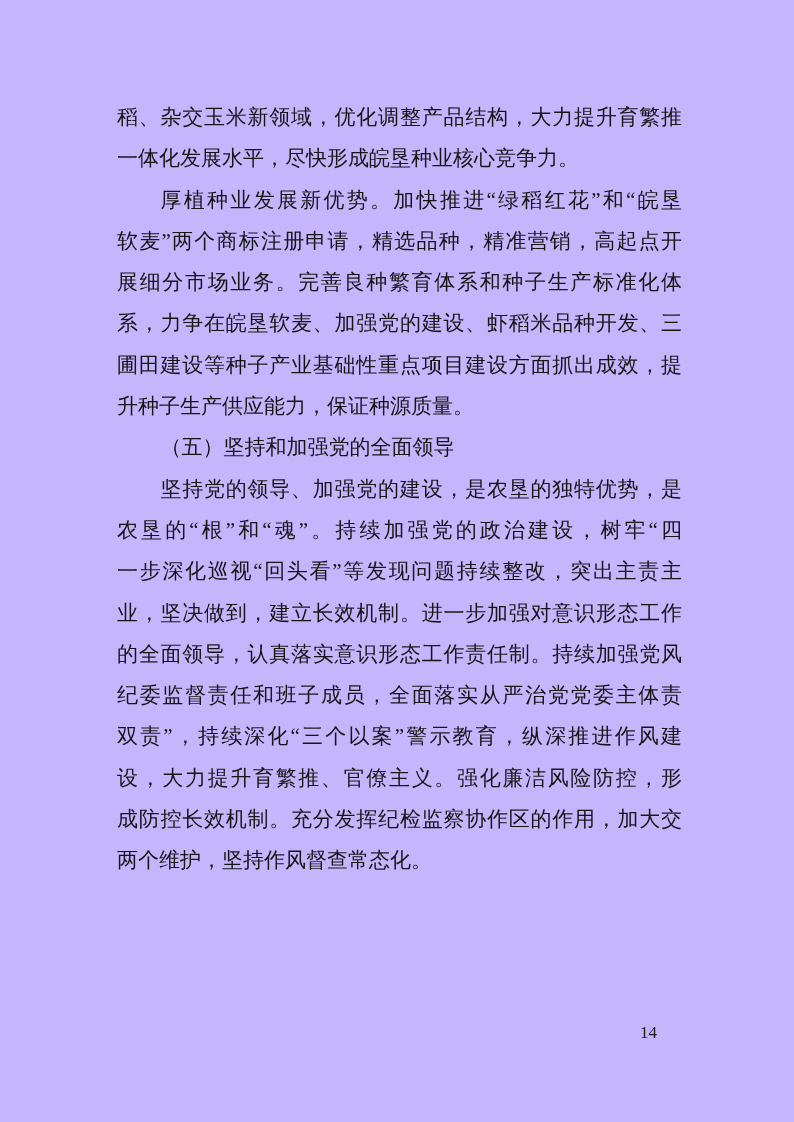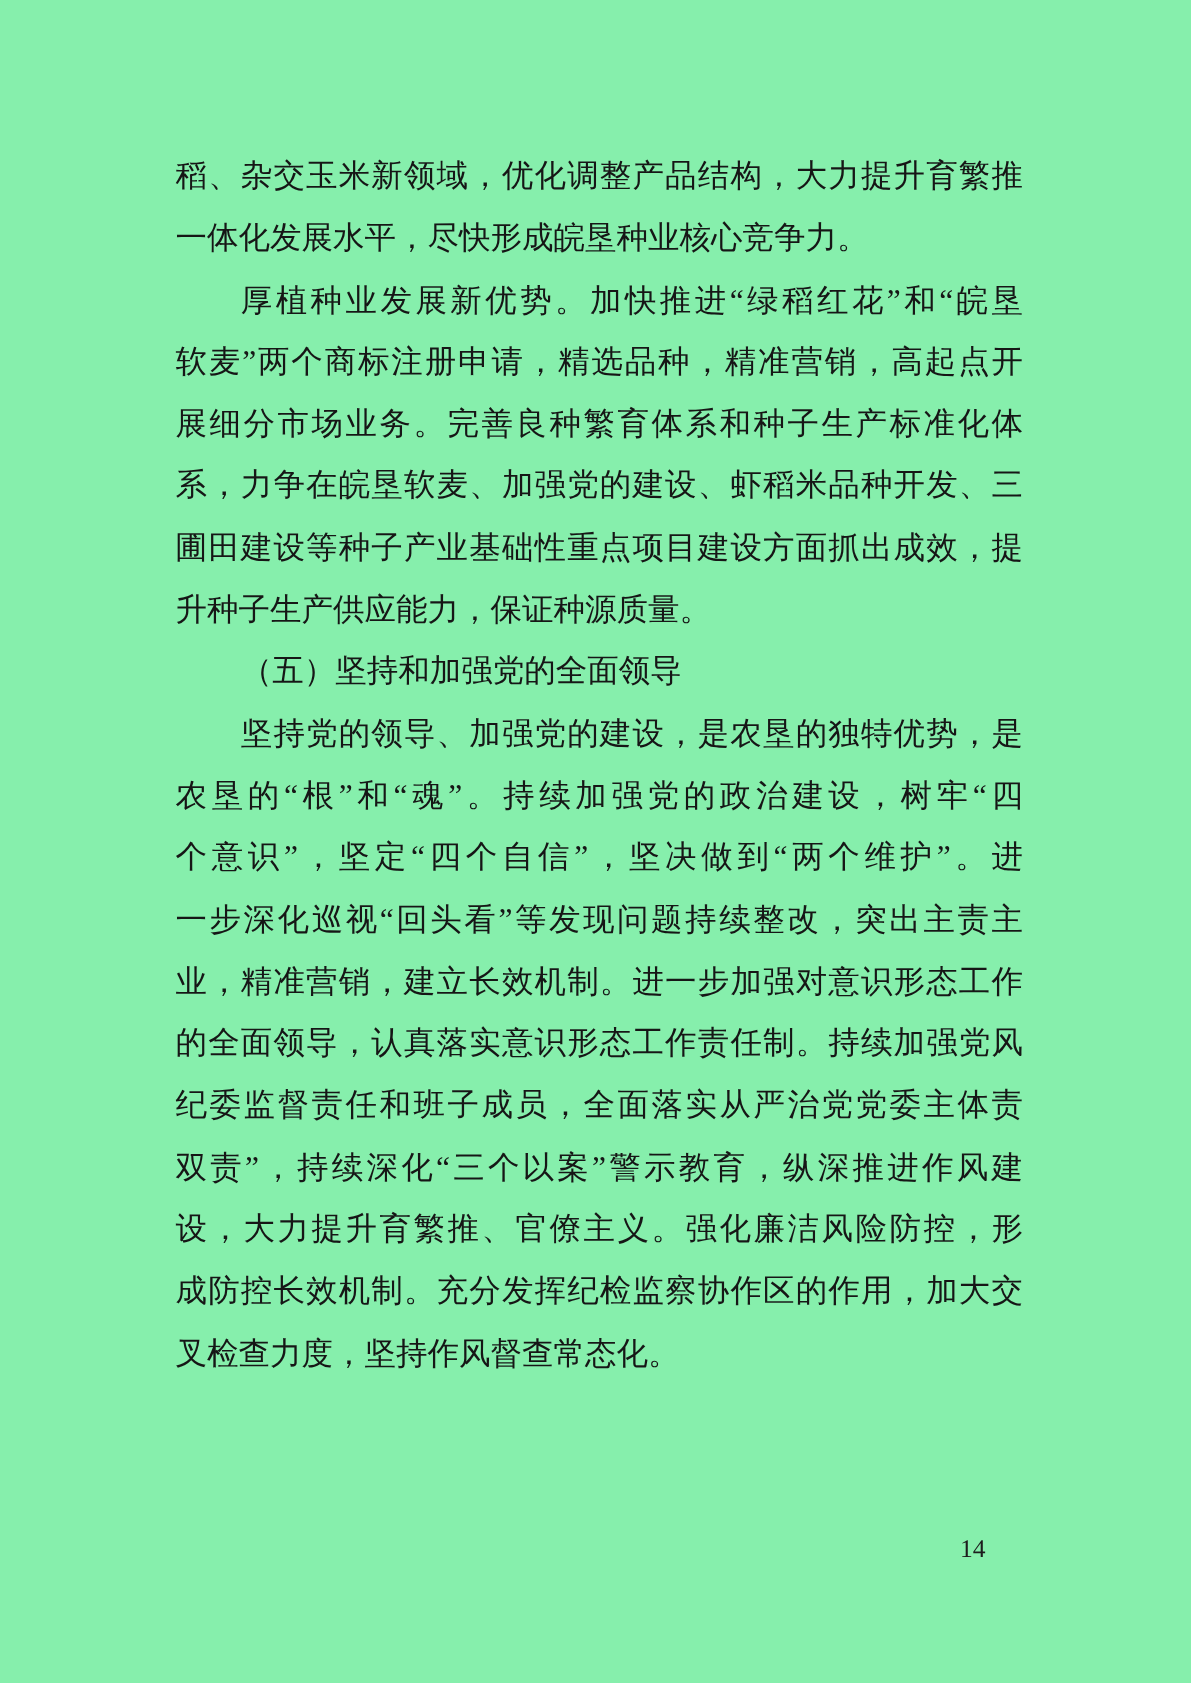--- a/index.html
+++ b/index.html
@@ -4,21 +4,21 @@
 <style>
   html, body {
     margin: 0;
     padding: 0;
     background: #ffffff;
   }
   .page {
     position: relative;
     width: 794px;
     height: 1122px;
-    background: #86efac;
+    background: #c4b5fd;
     margin: 0 auto;
     overflow: hidden;
     font-family: "Liberation Serif", serif;
   }
   .text-block {
     position: absolute;
     left: 117px;
     top: 97px;
     width: 565px;
     color: #161616;
@@ -59,24 +59,23 @@
     <div class="line end">一体化发展水平，尽快形成皖垦种业核心竞争力。</div>
     <div class="line indent">厚植种业发展新优势。加快推进“绿稻红花”和“皖垦</div>
     <div class="line">软麦”两个商标注册申请，精选品种，精准营销，高起点开</div>
     <div class="line">展细分市场业务。完善良种繁育体系和种子生产标准化体</div>
     <div class="line">系，力争在皖垦软麦、加强党的建设、虾稻米品种开发、三</div>
     <div class="line">圃田建设等种子产业基础性重点项目建设方面抓出成效，提</div>
     <div class="line end">升种子生产供应能力，保证种源质量。</div>
     <div class="line indent end">（五）坚持和加强党的全面领导</div>
     <div class="line indent">坚持党的领导、加强党的建设，是农垦的独特优势，是</div>
     <div class="line">农垦的“根”和“魂”。持续加强党的政治建设，树牢“四</div>
-    <div class="line">个意识”，坚定“四个自信”，坚决做到“两个维护”。进</div>
     <div class="line">一步深化巡视“回头看”等发现问题持续整改，突出主责主</div>
-    <div class="line">业，精准营销，建立长效机制。进一步加强对意识形态工作</div>
+    <div class="line">业，坚决做到，建立长效机制。进一步加强对意识形态工作</div>
     <div class="line">的全面领导，认真落实意识形态工作责任制。持续加强党风</div>
     <div class="line">纪委监督责任和班子成员，全面落实从严治党党委主体责任、</div>
     <div class="line">双责”，持续深化“三个以案”警示教育，纵深推进作风建</div>
     <div class="line">设，大力提升育繁推、官僚主义。强化廉洁风险防控，形</div>
     <div class="line">成防控长效机制。充分发挥纪检监察协作区的作用，加大交</div>
-    <div class="line end">叉检查力度，坚持作风督查常态化。</div>
+    <div class="line end">两个维护，坚持作风督查常态化。</div>
   </div>
   <div class="page-number">14</div>
 </div>
 
 </body></html>

